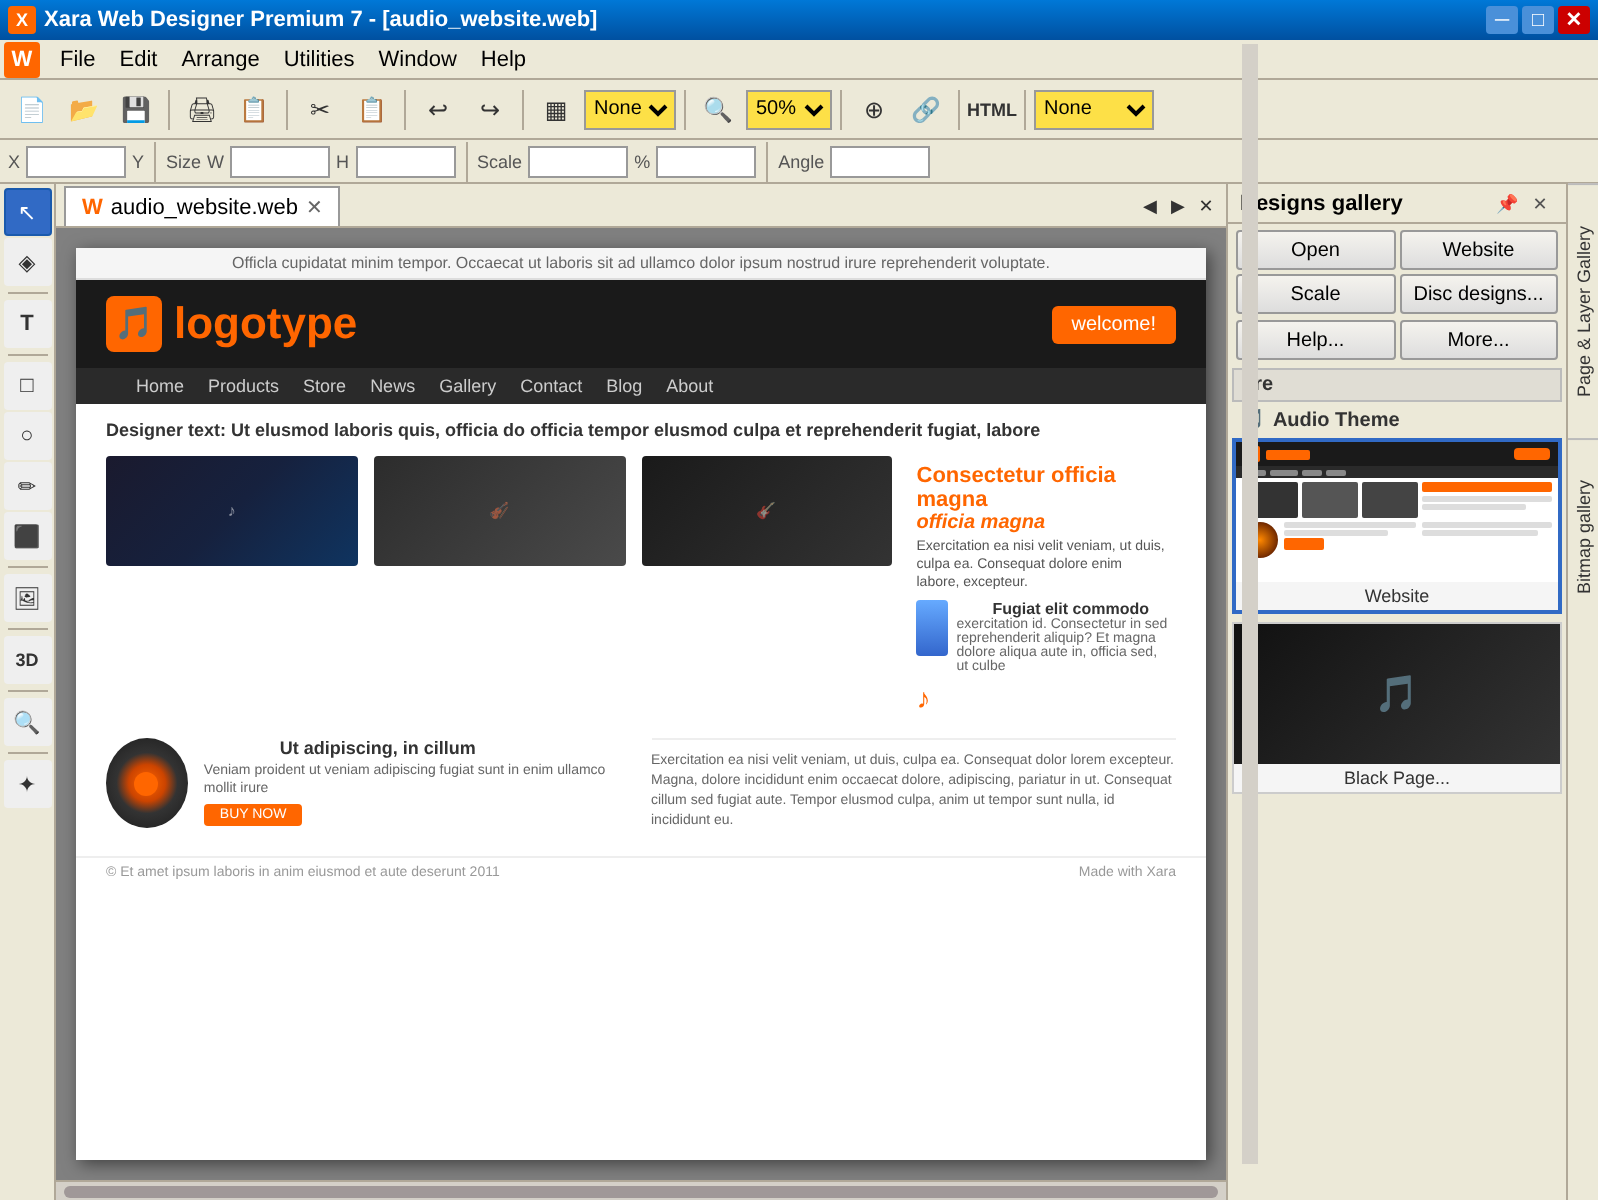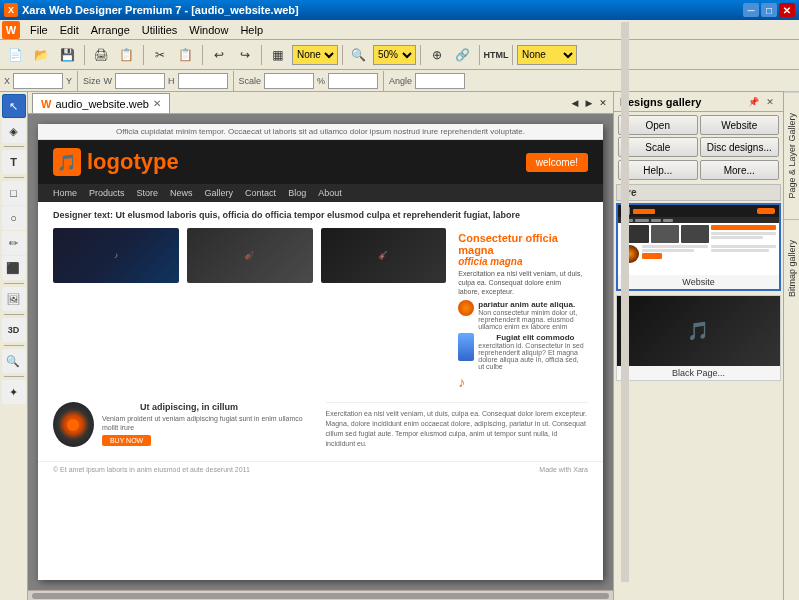--- a/index.html
+++ b/index.html
@@ -51,21 +51,21 @@
     #canvas-scroll { flex: 1; overflow: hidden; position: relative; background: #808080; }
     #canvas-content { position: absolute; top: 10px; left: 10px; right: 10px; bottom: 10px; background: white; box-shadow: 2px 2px 8px rgba(0,0,0,0.5); overflow: hidden; }
 
     
     #site-content { width: 100%; height: 100%; overflow: hidden; transform-origin: top left; }
     .site-notice { background: #f5f5f5; padding: 3px 10px; font-size: 8px; color: #666; text-align: center; border-bottom: 1px solid #ddd; }
     .site-header { background: #1a1a1a; padding: 8px 15px; display: flex; align-items: center; justify-content: space-between; }
     .site-logo { color: #ff6600; font-size: 22px; font-weight: bold; display: flex; align-items: center; gap: 6px; }
     .site-logo-icon { width: 28px; height: 28px; background: #ff6600; border-radius: 4px; display: flex; align-items: center; justify-content: center; color: white; font-size: 16px; font-weight: bold; }
     .site-welcome-btn { background: #ff6600; color: white; padding: 4px 10px; border-radius: 3px; font-size: 10px; cursor: pointer; }
-    .site-nav { background: #2a2a2a; padding: 4px 15px; display: flex; gap: 12px; }
+    .site-nav { background: #2a2a2a; padding: 4px 30px; display: flex; gap: 12px; }
     .site-nav a { color: #ccc; font-size: 9px; text-decoration: none; cursor: pointer; }
 
     .site-main { padding: 8px 15px; }
     .site-headline { font-size: 9px; color: #333; margin-bottom: 8px; }
     .site-headline span { font-weight: bold; }
     .site-img-placeholder { background: #333; height: 55px; border-radius: 2px; overflow: hidden; display: flex; align-items: center; justify-content: center; }
     .site-img-1 { background: linear-gradient(135deg, #1a1a2e, #16213e, #0f3460); }
     .site-img-2 { background: linear-gradient(135deg, #2c2c2c, #4a4a4a); }
     .site-img-3 { background: linear-gradient(135deg, #1a1a1a, #333); }
     .buy-btn { display: inline-block; background: #ff6600; color: white; padding: 2px 8px; border-radius: 2px; font-size: 7px; margin-top: 3px; cursor: pointer; }
@@ -253,27 +253,20 @@
                 <span style="color:white;font-size:8px;opacity:0.5;">🎻</span>
               </div>
               <div class="site-img-placeholder site-img-3" style="flex:1;height:55px;">
                 <span style="color:white;font-size:8px;opacity:0.5;">🎸</span>
               </div>
               <div style="flex:1;padding:4px;">
                 <div style="font-size:11px;font-weight:bold;color:#ff6600;">Consectetur officia magna</div>
                 <div style="font-size:10px;font-weight:bold;color:#ff6600;font-style:italic;">officia magna</div>
                 <div style="font-size:7px;color:#555;line-height:1.3;margin-top:2px;">Exercitation ea nisi velit veniam, ut duis, culpa ea. Consequat dolore enim labore, excepteur.</div>
                 <div style="margin-top:4px;">
-                  <div style="display:flex;gap:4px;align-items:flex-start;margin-bottom:3px;">
-                    <div style="width:16px;height:16px;background:radial-gradient(#ff8800,#cc4400);border-radius:50%;flex-shrink:0;"></div>
-                    <div>
-                      <div style="font-size:8px;font-weight:bold;color:#333;">pariatur anim aute aliqua.</div>
-                      <div style="font-size:7px;color:#666;">Non consectetur minim dolor ut, reprehenderit magna. elusmod ullamco enim ex labore enim</div>
-                    </div>
-                  </div>
                   <div style="display:flex;gap:4px;align-items:flex-start;">
                     <div style="width:16px;height:28px;background:linear-gradient(to bottom,#66aaff,#3366cc);border-radius:2px;flex-shrink:0;"></div>
                     <div>
                       <div style="font-size:8px;font-weight:bold;color:#333;margin-left:18px;">Fugiat elit commodo</div>
                       <div style="font-size:7px;color:#666;">exercitation id. Consectetur in sed reprehenderit aliquip? Et magna dolore aliqua aute in, officia sed, ut culbe</div>
                     </div>
                   </div>
                 </div>
                 <div style="display:flex;align-items:center;margin-top:4px;gap:4px;">
                   <span style="color:#ff6600;font-size:14px;">♪</span>
@@ -328,20 +321,24 @@
       <button class="g-action-btn">Disc designs...</button>
     </div>
     <div id="gallery-help">
       <button class="g-action-btn">Help...</button>
       <button class="g-action-btn">More...</button>
     </div>
     <div id="gallery-list">
 
       <div class="gallery-section-title">ore</div>
 
+      <div style="font-size:10px;font-weight:bold;color:#333;padding:1px 4px;margin-bottom:2px;display:flex;align-items:center;gap:4px;">
+        <span style="color:#ff6600;font-size:10px;">🎵</span>
+        <span>Audio Theme</span>
+      </div>
 
       <div class="gallery-item selected">
         <div class="gallery-item-img">
 
           <div style="width:100%;height:100%;background:white;overflow:hidden;position:relative;">
             <div style="background:#1a1a1a;height:12px;display:flex;align-items:center;padding:0 4px;gap:3px;">
               <div style="width:8px;height:8px;background:#ff6600;border-radius:1px;"></div>
               <div style="width:22px;height:5px;background:#ff6600;border-radius:1px;"></div>
               <div style="margin-left:auto;width:18px;height:6px;background:#ff6600;border-radius:2px;"></div>
             </div>

